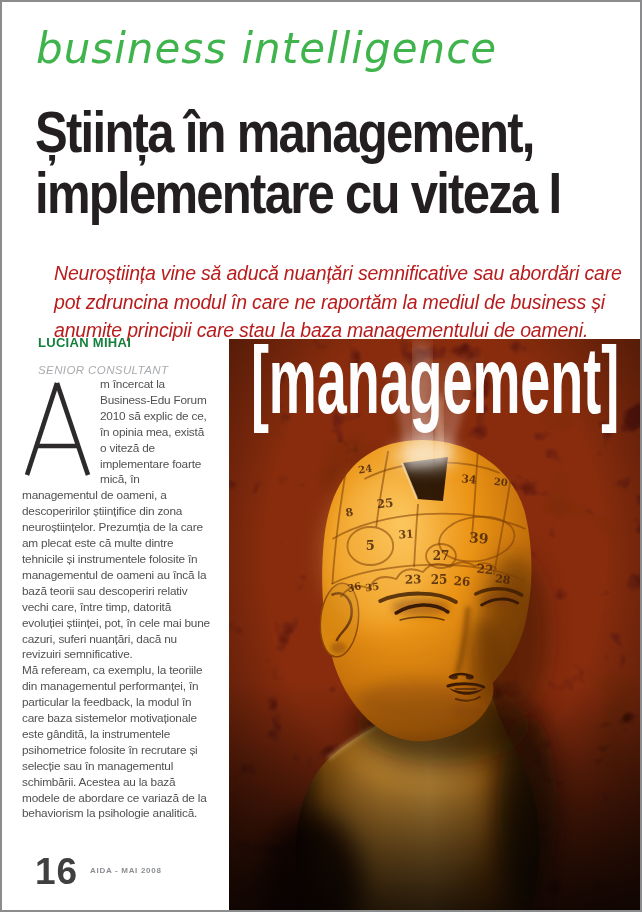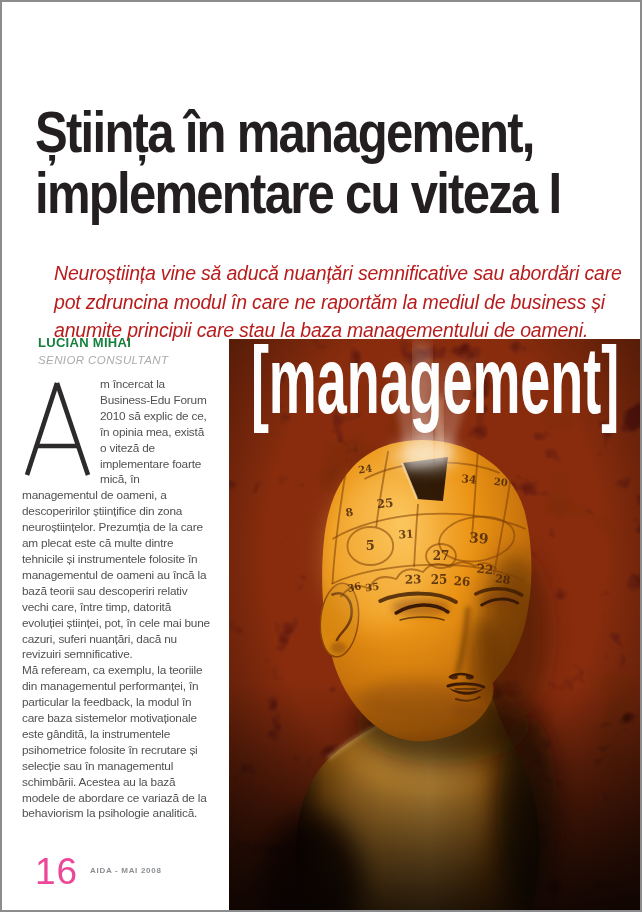--- a/index.html
+++ b/index.html
@@ -21,31 +21,31 @@
     transform:scaleX(0.86); transform-origin:0 0; white-space:nowrap;
   }
   .title span { display:block; }
   .subtitle {
     position:absolute; left:35px; top:240px; width:585px; margin:17px;
     font-style:italic; font-size:19.5px; line-height:28.5px;
     color:#b91c1c; letter-spacing:-0.2px;
   }
   .author { position:absolute; left:36px; top:333px; }
   .author-name { font-size:13px; font-weight:bold; color:#15803d; letter-spacing:0.3px; }
-  .author-role { margin-top:4px; font-size:11.5px; font-style:italic; color:#a9abae; letter-spacing:0.4px; }
+  .author-role { margin-top:14px; font-size:11.5px; font-style:italic; color:#a9abae; letter-spacing:0.4px; }
   .body-col {
     position:absolute; left:20px; top:375px; width:190px;
     font-size:11.8px; line-height:15.9px; letter-spacing:-0.2px;
     color:#4f5153; text-align:left;
   }
   .body-col p { margin:0; }
   .dropcap { float:left; margin:3px 8px 0 0; }
   .footer { position:absolute; left:33px; top:849px; }
   .page-number {
-    font-size:37px; color:#ec4899; font-weight:400; letter-spacing:1px;
+    font-size:37px; color:#404040; font-weight:700; letter-spacing:1px;
   }
   .publication {
     position:absolute; left:55px; top:15px; white-space:nowrap;
     font-size:8px; font-weight:bold; color:#8b8e91; letter-spacing:0.7px;
   }
   .photo {
     position:absolute; left:227px; top:337px; width:411px; height:573px;
     background:#fde047;
   }
   .photo svg { display:block; width:100%; height:100%; }
@@ -58,20 +58,21 @@
   .caption-text {
     fill:#fdfdfd; font-family:"Liberation Sans","DejaVu Sans",sans-serif;
     font-weight:bold; text-anchor:middle;
   }
 </style>
 </head>
 <body>
 
 <div class="page">
 
+  <div class="category">business intelligence</div>
 
   <h1 class="title">
     <span>Știința în management,</span>
     <span>implementare cu viteza I</span>
   </h1>
 
   <p class="subtitle">Neuroștiința vine să aducă nuanțări semnificative sau abordări care pot zdruncina modul în care ne raportăm la mediul de business și anumite principii care stau la baza managementului de oameni.</p>
 
   <div class="author">
     <div class="author-name">LUCIAN MIHAI</div>

